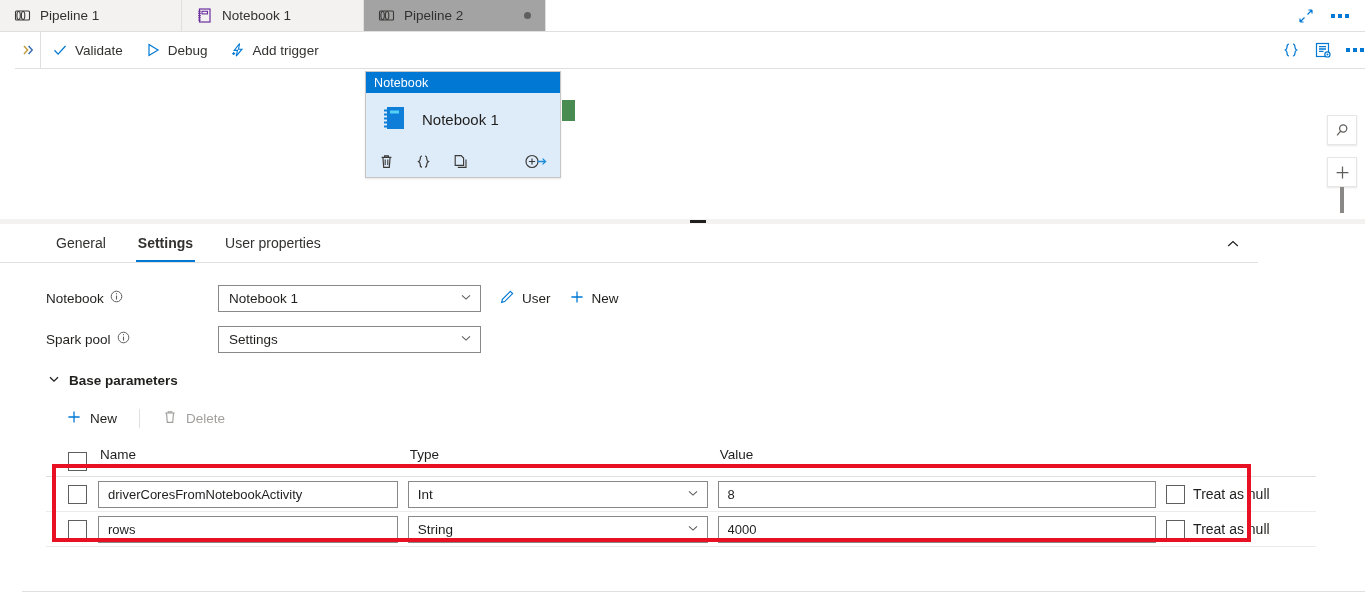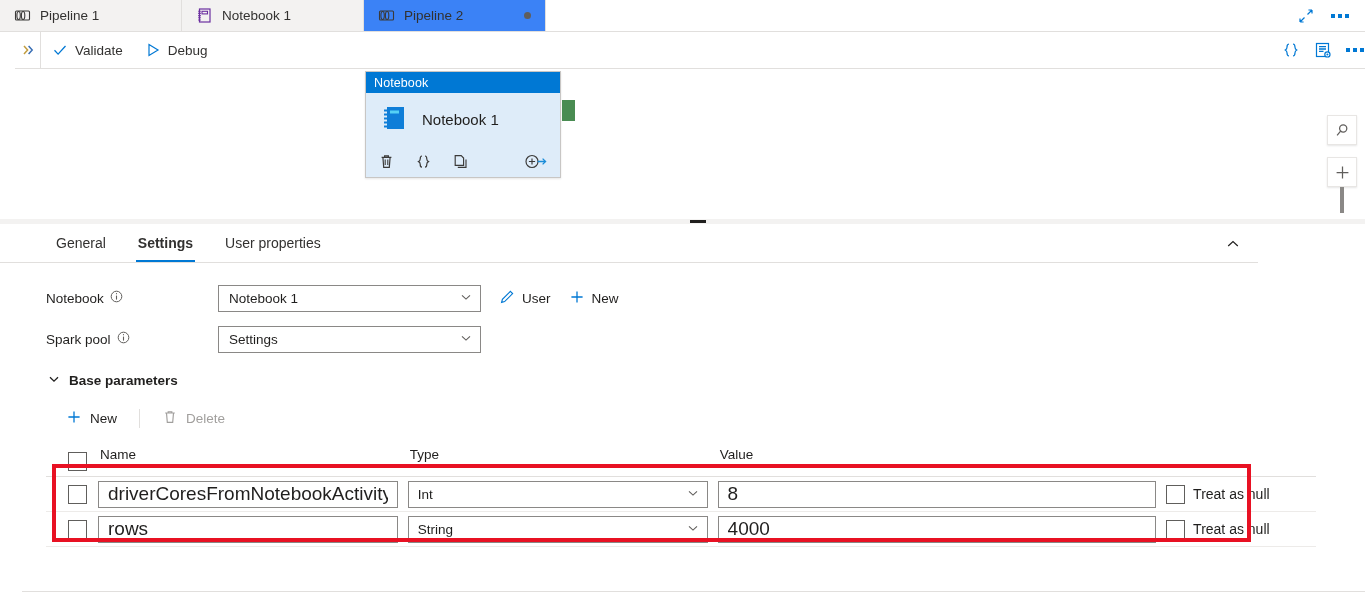--- a/index.html
+++ b/index.html
@@ -24,21 +24,21 @@
   }
   .tab {
     display: flex; align-items: center; gap: 9px;
     padding: 0 16px 0 14px;
     border-right: 1px solid #e1dfdd;
     background: #f3f2f1;
     color: #323130; font-size: 13.5px;
     cursor: pointer; position: relative;
     white-space: nowrap;
   }
-  .tab.active { background: #3b82f6; }
+  .tab.active { background: #a3a3a3; }
   .tab-0 { width: 182px; }
   .tab-1 { width: 182px; }
   .tab-2 { width: 182px; }
   .tab .tab-icon { width: 17px; height: 17px; flex: 0 0 17px; display: block; }
   .tab-dirty {
     position: absolute; right: 14px; top: 50%; margin-top: -3.5px;
     width: 7px; height: 7px; border-radius: 50%; background: #605e5c;
   }
   .tabstrip-spacer { flex: 1; background: #ffffff; border-right: none; }
   .tabstrip-actions {
@@ -192,21 +192,21 @@
   .c-value { width: 478px; padding-right: 10px; }
   .c-null  { width: 160px; display: flex; align-items: center; gap: 8px; }
   .ptable-head .c-name, .ptable-head .c-type, .ptable-head .c-value { padding-left: 2px; }
 
   .chk {
     width: 19px; height: 19px; border: 1px solid #605e5c; background: #ffffff;
     display: block; cursor: pointer;
   }
   .tinput {
     width: 100%; height: 27px; border: 1px solid #8a8886; background: #ffffff;
-    padding: 0 9px; font-size: 19px; color: #201f1e;
+    padding: 0 9px; font-size: 13px; color: #201f1e;
     font-family: "Liberation Sans", sans-serif;
   }
   .tselect {
     width: 100%; height: 27px; border: 1px solid #8a8886; background: #ffffff;
     display: flex; align-items: center; padding: 0 8px 0 9px;
     font-size: 13.5px; color: #201f1e; cursor: pointer;
   }
   .tselect .sel-val { flex: 1; }
   .null-label { font-size: 14px; color: #201f1e; }
 
@@ -305,20 +305,29 @@
 
     <div class="cmd">
       <span>
         <svg width="16" height="16" viewBox="0 0 16 16">
           <path d="M4 2.5l9 5.5-9 5.5z" stroke="#0078d4" stroke-width="1.2" fill="none"></path>
         </svg>
       </span>
       <span>Debug</span>
     </div>
 
+    <div class="cmd">
+      <span>
+        <svg width="16" height="16" viewBox="0 0 16 16">
+          <path d="M9.6 1.5L4.2 8.4h3.3L6.2 14.2 12 7.2H8.5z" stroke="#0078d4" stroke-width="1.1" fill="none"></path>
+          <path d="M2.2 11.6h3M3.7 10.1v3" stroke="#0078d4" stroke-width="1.1" fill="none"></path>
+        </svg>
+      </span>
+      <span>Add trigger</span>
+    </div>
 
     <div class="cmdbar-right">
       <div class="icon-btn">
         <svg width="18" height="18" viewBox="0 0 18 18">
           <path d="M7 3c-2 0-2 2-2 3.2S4.4 8.4 3.3 9c1.1.6 1.7 1.3 1.7 2.8S5 15 7 15" stroke="#0078d4" stroke-width="1.2" fill="none"></path>
           <path d="M11 3c2 0 2 2 2 3.2s.6 2.2 1.7 2.8c-1.1.6-1.7 1.3-1.7 2.8S13 15 11 15" stroke="#0078d4" stroke-width="1.2" fill="none"></path>
         </svg>
       </div>
       <div class="icon-btn">
         <svg width="18" height="18" viewBox="0 0 18 18">

